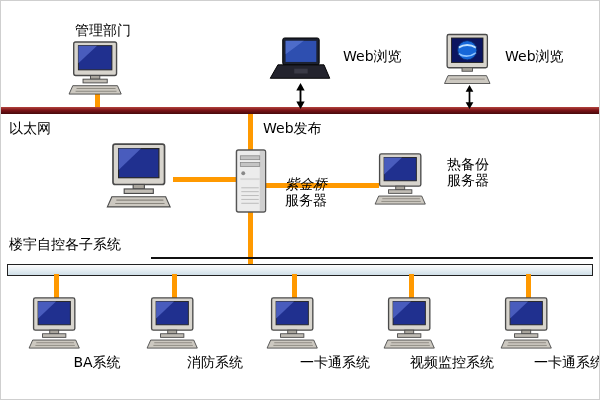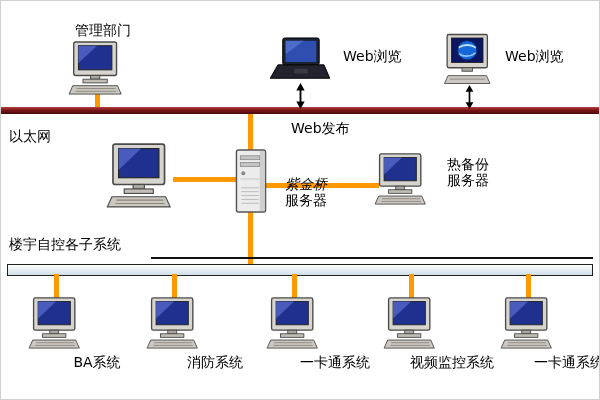--- a/index.html
+++ b/index.html
@@ -133,22 +133,22 @@
   <svg class="icon" viewBox="0 0 64 58" style="left:381px; top:296px; width:58px; height:52px;">
       <use href="#crt"></use>
     </svg>
   <svg class="icon" viewBox="0 0 64 58" style="left:498px; top:296px; width:58px; height:52px;">
       <use href="#crt"></use>
     </svg>
 
   <div class="lbl" style="left:74px; top:22px;">管理部门</div>
   <div class="lbl" style="left:342px; top:48px;">Web浏览</div>
   <div class="lbl" style="left:504px; top:48px;">Web浏览</div>
-  <div class="lbl" style="left:8px; top:128px;">以太网</div>
-  <div class="lbl" style="left:262px; top:120px;margin-left:28px;">Web发布</div>
+  <div class="lbl" style="left:8px; top:120px;">以太网</div>
+  <div class="lbl" style="left:262px; top:120px;">Web发布</div>
 
   <div class="lbl" style="left:284px; top:176px;font-style:italic;">紫金桥</div>
   <div class="lbl" style="left:284px; top:192px;">服务器</div>
   <div class="lbl" style="left:446px; top:156px;">热备份</div>
   <div class="lbl" style="left:446px; top:172px;">服务器</div>
 
   <div class="lbl" style="left:8px; top:236px;">楼宇自控各子系统</div>
 
   <div class="lbl center" style="left:55px; top:354px;">BA系统</div>
   <div class="lbl center" style="left:173px; top:354px;">消防系统</div>

